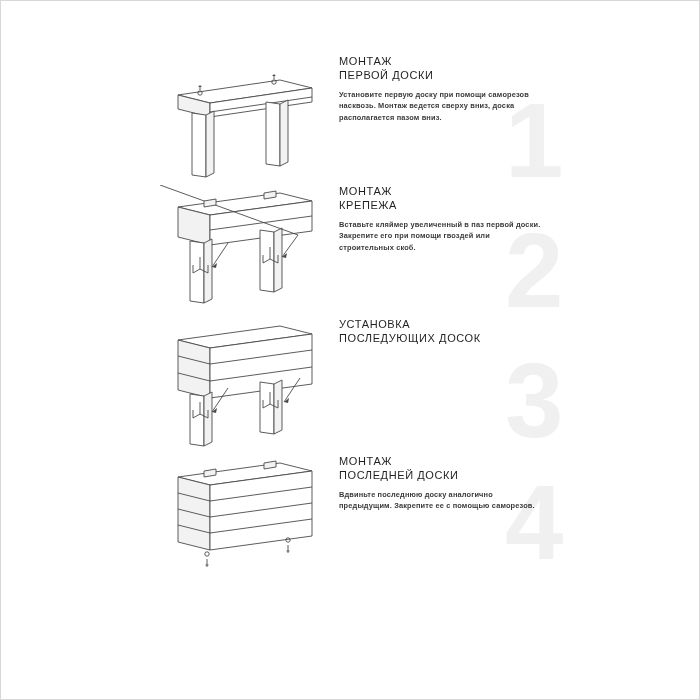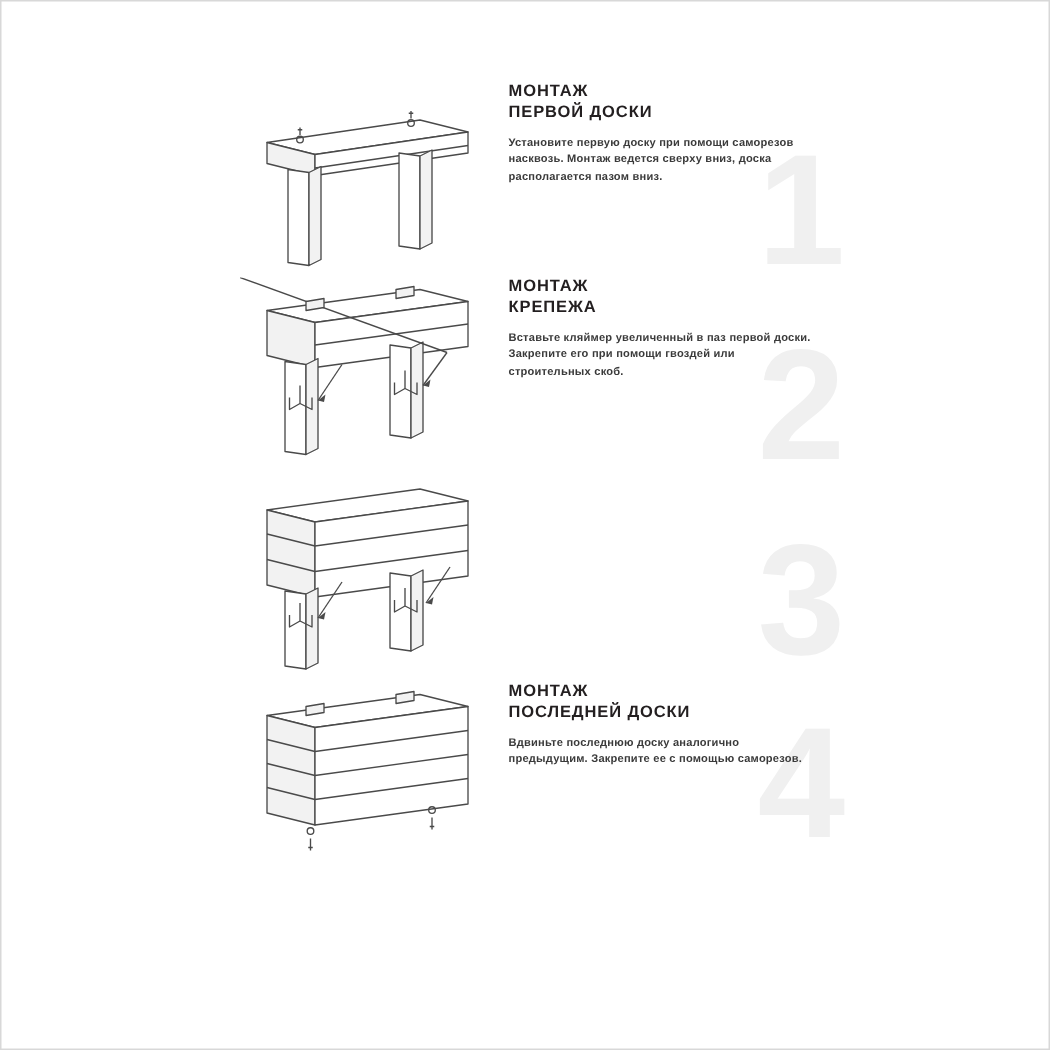--- a/index.html
+++ b/index.html
@@ -35,21 +35,21 @@
     height: 150px;
   }
   .step-text {
     position: absolute;
     left: 339px;
     top: 0;
     width: 205px;
   }
   .step-title {
     font-size: 11px;
-    font-weight: bold;
+    font-weight: normal;
     letter-spacing: 0.6px;
     line-height: 13.5px;
     color: #231f20;
     margin: 0 0 7px 0;
     text-transform: uppercase;
   }
   .step-body {
     font-size: 7.4px;
     line-height: 11.4px;
     color: #3a3a3a;
@@ -192,20 +192,24 @@
         <polyline points="110,74 110,86 118,90 118,82"></polyline>
         <polyline points="110,86 103,90 103,82"></polyline>
 
         <line x1="140" y1="60" x2="124" y2="84"></line>
         <polygon points="124,84 129,80 128,85" fill="#4a4a4a" stroke="none"></polygon>
       </g>
     </svg>
   </div>
 
   <div class="step-text">
+    <div class="step-title">
+      <span>УСТАНОВКА</span><br>
+      <span>ПОСЛЕДУЮЩИХ ДОСОК</span>
+    </div>
   </div>
 </div>
 
 <div class="step" style="top:455px;">
 
   <div class="big-number" style="top:15px;">4</div>
 
   <div class="step-illus">
     <svg width="170" height="150" viewBox="0 0 170 150">
       <g fill="none" stroke="#4a4a4a" stroke-width="0.9" stroke-linejoin="round">

